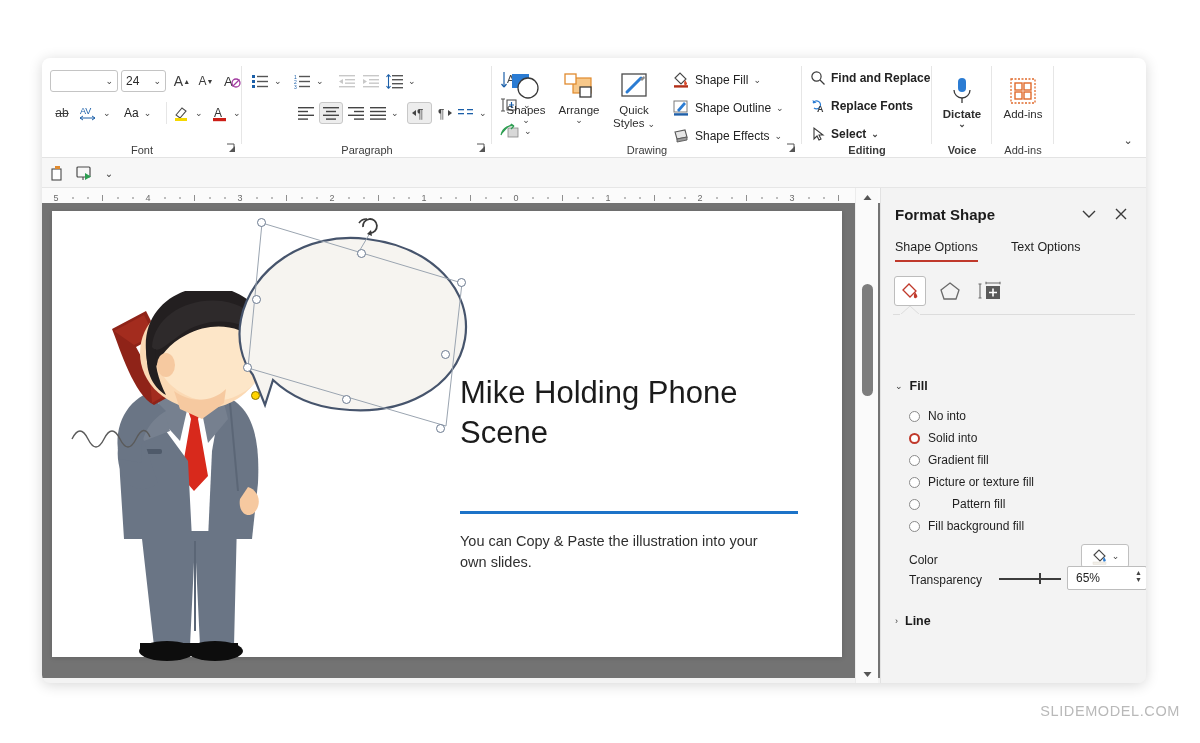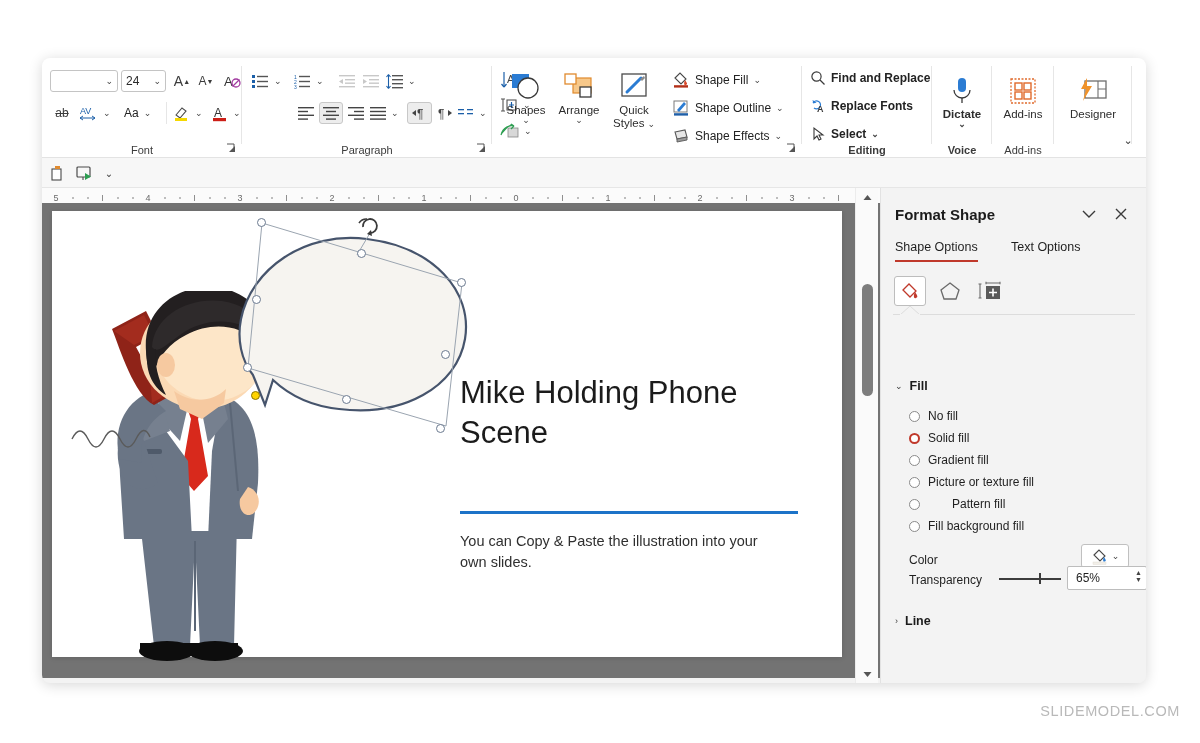--- a/index.html
+++ b/index.html
@@ -511,20 +511,21 @@
         </div>
         <div class="smallrow" style="left:180px;top:68px;height:19px;">
           <svg width="18" height="17" viewBox="0 0 18 17">
             <path d="M3 5 L13 3 L15 10 L5 12 Z" fill="#e6e6e6" stroke="#5a5a5a" stroke-width="1.1"></path>
             <path d="M5 12 L15 10 L15 13 L5 15 Z" fill="#9a9a9a" stroke="#5a5a5a" stroke-width="0.9"></path>
           </svg>
           <span>Shape Effects</span>
           <span class="chev">⌄</span>
         </div>
 
+        <div class="rgroup-label">Drawing</div>
         <div class="dlg-launcher">
           <svg width="11" height="11" viewBox="0 0 11 11">
               <path d="M1 1 h7 v7" fill="none" stroke="#555" stroke-width="1"></path>
               <path d="M9 9 L3 9 L9 3 Z" fill="#555"></path>
             </svg>
         </div>
         <div class="rgroup-sep" style="left:309px;"></div>
       </div>
 
       <div class="rgroup" style="left:760px;width:130px;font-weight:bold;">
@@ -580,34 +581,20 @@
               <rect x="6" y="15" width="7" height="7" fill="none" stroke="#e06a2b" stroke-width="1.4"></rect>
               <rect x="15" y="15" width="7" height="7" fill="none" stroke="#e06a2b" stroke-width="1.4"></rect>
             </svg>
           </span>
           <span>Add-ins</span>
         </div>
         <div class="rgroup-label">Add-ins</div>
         <div class="rgroup-sep" style="left:61px;"></div>
       </div>
 
-      <div class="rgroup" style="left:1012px;width:78px;">
-        <div class="bigbtn" style="left:8px;top:16px;width:62px;">
-          <span class="glyph">
-            <svg width="30" height="28" viewBox="0 0 30 28">
-              <rect x="7" y="4" width="21" height="17" fill="#fff" stroke="#6e6e6e" stroke-width="1.3"></rect>
-              <line x1="20" y1="4" x2="20" y2="21" stroke="#6e6e6e" stroke-width="1.1"></line>
-              <line x1="20" y1="12" x2="28" y2="12" stroke="#6e6e6e" stroke-width="1.1"></line>
-              <path d="M9 1 L3 12 L8 12 L5 24 L14 9 L9 9 Z" fill="#f0932b"></path>
-            </svg>
-          </span>
-          <span>Designer</span>
-        </div>
-        <div class="rgroup-sep" style="left:77px;"></div>
-      </div>
 
       <div class="ctl" style="left:1075px;top:72px;width:22px;height:20px;font-size:11px;">
         <span>⌄</span>
       </div>
     </div>
 
     <div class="qat">
       <div class="ctl" style="left:4px;top:4px;width:24px;height:22px;">
         <svg width="16" height="17" viewBox="0 0 16 17">
           <rect x="2" y="4" width="9" height="11" fill="#fff" stroke="#4a4a4a" stroke-width="1.1"></rect>
@@ -825,25 +812,25 @@
         <line x1="1" y1="9" x2="21" y2="9" stroke="#f3f3f3" stroke-width="2"></line>
       </svg>
 
       <div class="sec-head" style="left:14px;top:191px;">
         <span class="ar">⌄</span>
         <span>Fill</span>
       </div>
 
       <div class="radio-row" style="top:221px;">
         <span class="radio"></span>
-        <span>No fill</span>
+        <span>No into</span>
       </div>
       <div class="radio-row" style="top:243px;">
         <span class="radio on"></span>
-        <span>Solid fill</span>
+        <span>Solid into</span>
       </div>
       <div class="radio-row" style="top:265px;">
         <span class="radio"></span>
         <span>Gradient fill</span>
       </div>
       <div class="radio-row" style="top:287px;">
         <span class="radio"></span>
         <span>Picture or texture fill</span>
       </div>
       <div class="radio-row" style="top:309px;gap:32px;">

